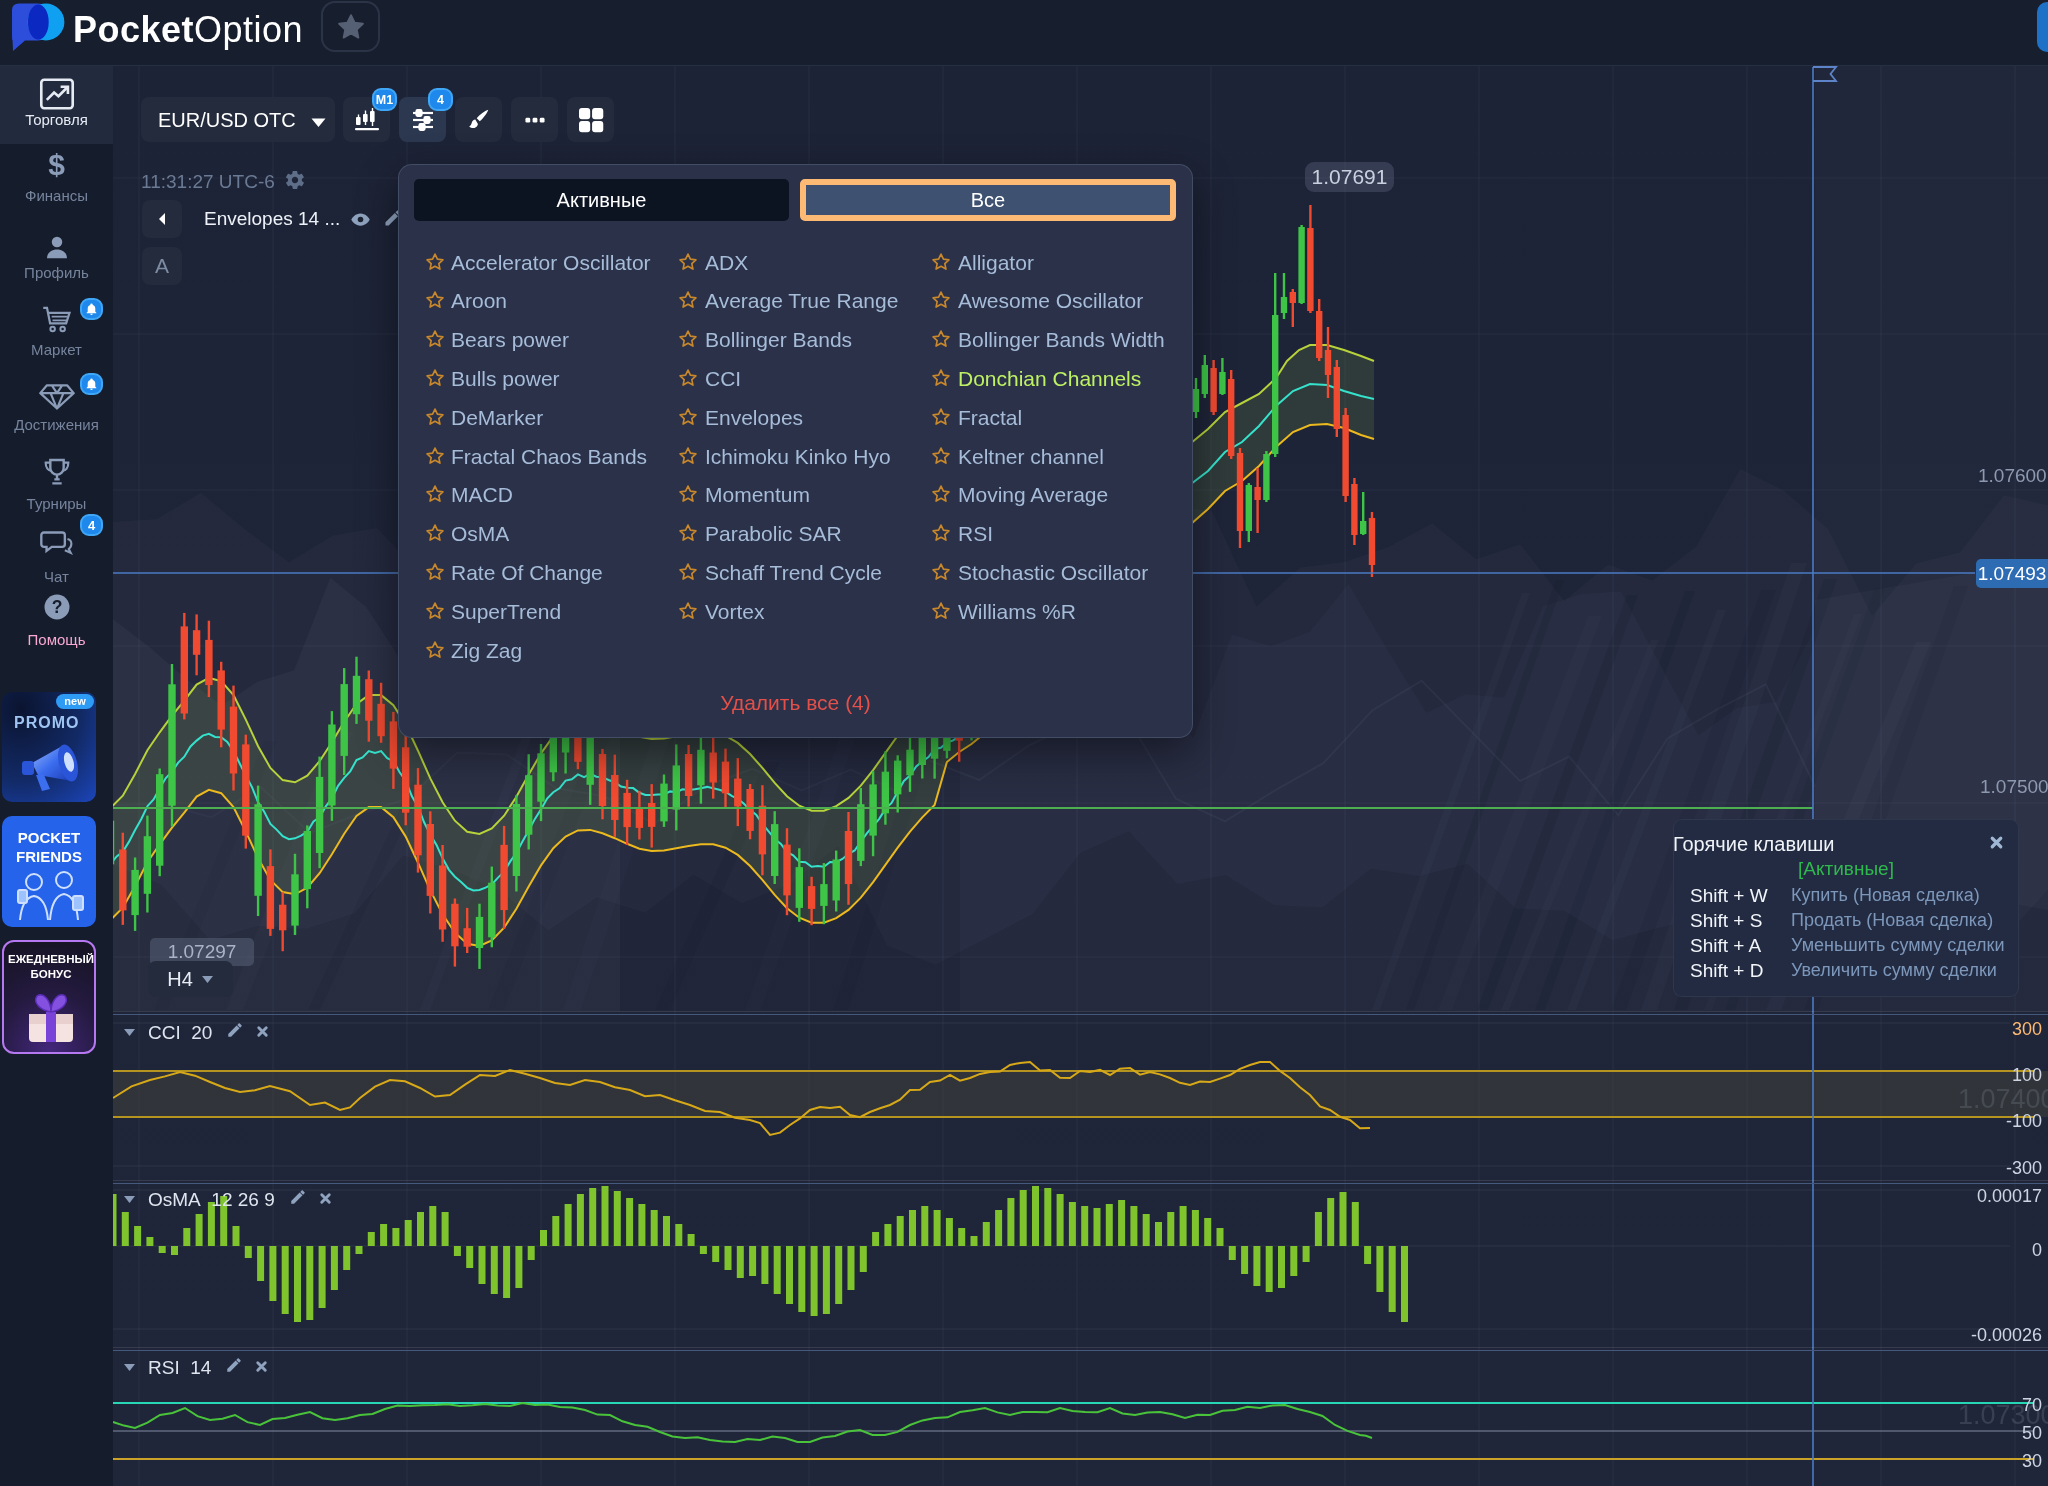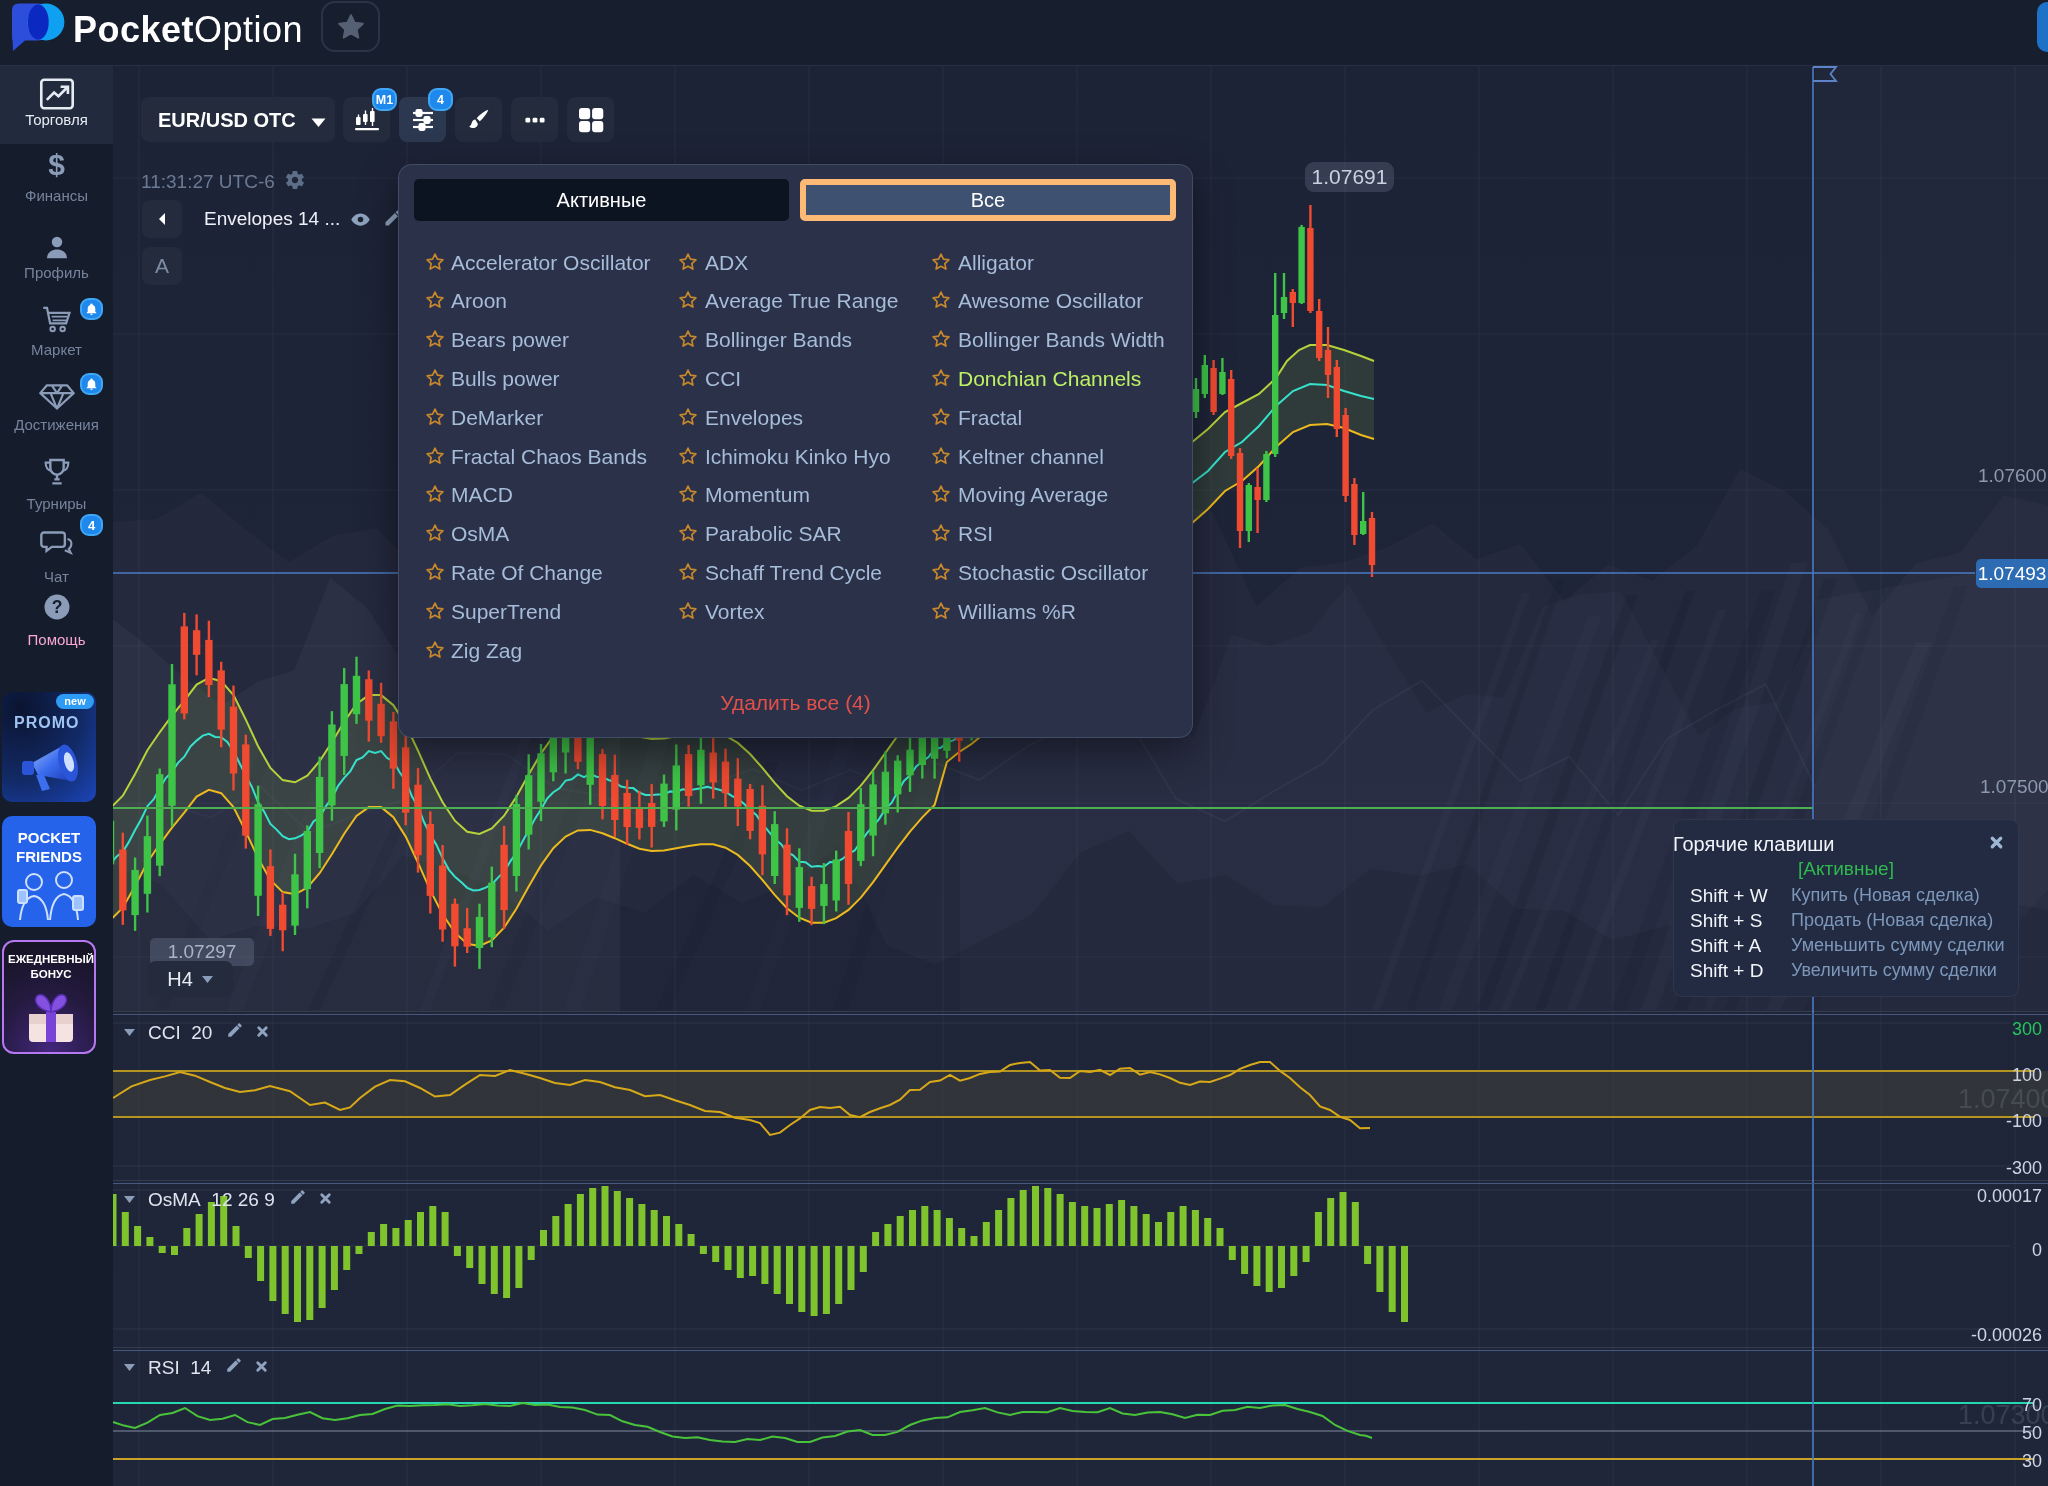--- a/index.html
+++ b/index.html
@@ -512,21 +512,21 @@
 <div class="abs" style="left:2px;top:940px;width:94px;height:114px;border-radius:12px;border:2px solid #b678f0;background:radial-gradient(110% 100% at 50% 100%,#43277c 0%,#241a3f 55%,#171426 100%);z-index:27;overflow:hidden">
 <div style="position:absolute;left:0;top:10px;width:94px;text-align:center;color:#fff;font-weight:700;font-size:11.5px;line-height:15px">ЕЖЕДНЕВНЫЙ<br>БОНУС</div>
 <svg style="position:absolute;left:17px;top:44px" width="60" height="62" viewBox="0 0 60 62">
 <rect x="8" y="28" width="44" height="28" rx="4" fill="#f4e3e0"></rect>
 <rect x="8" y="28" width="44" height="10" fill="#e8d0cf"></rect>
 <rect x="25" y="26" width="10" height="30" fill="#7a43d8"></rect>
 <path d="M30 26 C18 24 12 16 16 10 C22 6 30 14 30 26 C30 14 38 6 44 10 C48 16 42 24 30 26Z" fill="#8450e0" stroke="#5c2eb8" stroke-width="1.5"></path>
 </svg>
   </div>
 <div class="tbtn" style="left:141px;top:97px;width:194px;height:45px;z-index:10"></div>
-<div class="abs" style="left:158px;top:109px;color:#fff;font-size:20px;font-weight:700;z-index:11">EUR/USD OTC</div>
+<div class="abs" style="left:158px;top:109px;color:#fff;font-size:20px;font-weight:400;z-index:11">EUR/USD OTC</div>
 <svg class="abs" style="left:310px;top:117px;z-index:11" width="17" height="12" viewBox="0 0 17 12">
     <path d="M1.5 1.5 L8.5 10 L15.5 1.5 Z" fill="#fff"></path>
   </svg>
 <div class="tbtn" style="left:343px;top:97px;width:47px;height:45px;background:#232b3d;display:flex;align-items:center;justify-content:center;z-index:10">
     <svg width="30" height="30" viewBox="0 0 30 30">
       <g fill="#fff">
         <rect x="4" y="12" width="4.6" height="8" rx="1"></rect>
         <rect x="5.8" y="9.5" width="1.4" height="2.5"></rect>
         <rect x="11" y="9" width="4.6" height="8" rx="1"></rect>
         <rect x="12.8" y="5.5" width="1.4" height="3.5"></rect>
@@ -597,21 +597,21 @@
 <div class="chip" style="left:150px;top:938px;width:104px;height:28px;background:rgba(98,108,134,0.45);color:#aab4c8;z-index:9">1.07297</div>
 <div class="tbtn" style="left:148px;top:961px;width:85px;height:36px;display:flex;align-items:center;justify-content:center;gap:8px;color:#e8edf4;font-size:20px;z-index:10">H4 <svg width="13" height="9" viewBox="0 0 13 9">
       <path d="M1 1 L6.5 8 L12 1 Z" fill="#8b9cb8"></path>
     </svg></div>
 <div class="plabel" style="left:1978px;top:465px;z-index:6">1.07600</div>
 <div class="plabel" style="left:1980px;top:776px;z-index:6">1.07500</div>
 <div class="fade" style="left:1958px;top:1084px;z-index:6">1.07400</div>
 <div class="fade" style="left:1958px;top:1400px;z-index:6">1.07300</div>
 <div class="chip" style="left:1305px;top:162px;width:89px;height:30px;background:rgba(110,120,148,0.30);color:#c9d1e0;border-radius:9px;font-size:21px;z-index:6">1.07691</div>
 <div class="chip" style="left:1976px;top:559px;width:72px;height:29px;background:#2d6bb2;color:#fff;border-radius:5px 0 0 5px;z-index:7">1.07493</div>
-<div class="plabel" style="left:2006px;top:1019px;width:36px;text-align:right;color:#22c55e;font-size:18px;z-index:6">300</div>
+<div class="plabel" style="left:2006px;top:1019px;width:36px;text-align:right;color:#fdba74;font-size:18px;z-index:6">300</div>
 <div class="plabel" style="left:2006px;top:1065px;width:36px;text-align:right;color:#cdd5e2;font-size:18px;z-index:6">100</div>
 <div class="plabel" style="left:2006px;top:1111px;width:36px;text-align:right;color:#cdd5e2;font-size:18px;z-index:6">-100</div>
 <div class="plabel" style="left:2006px;top:1158px;width:36px;text-align:right;color:#cdd5e2;font-size:18px;z-index:6">-300</div>
 <div class="plabel" style="left:1962px;top:1186px;width:80px;text-align:right;color:#cdd5e2;font-size:18px;z-index:6">0.00017</div>
 <div class="plabel" style="left:1962px;top:1240px;width:80px;text-align:right;color:#cdd5e2;font-size:18px;z-index:6">0</div>
 <div class="plabel" style="left:1952px;top:1325px;width:90px;text-align:right;color:#cdd5e2;font-size:18px;z-index:6">-0.00026</div>
 <div class="plabel" style="left:2014px;top:1395px;width:28px;text-align:right;color:#cdd5e2;font-size:18px;z-index:6">70</div>
 <div class="plabel" style="left:2014px;top:1423px;width:28px;text-align:right;color:#cdd5e2;font-size:18px;z-index:6">50</div>
 <div class="plabel" style="left:2014px;top:1451px;width:28px;text-align:right;color:#cdd5e2;font-size:18px;z-index:6">30</div>
 <div class="phead" style="left:123px;top:1021px">

